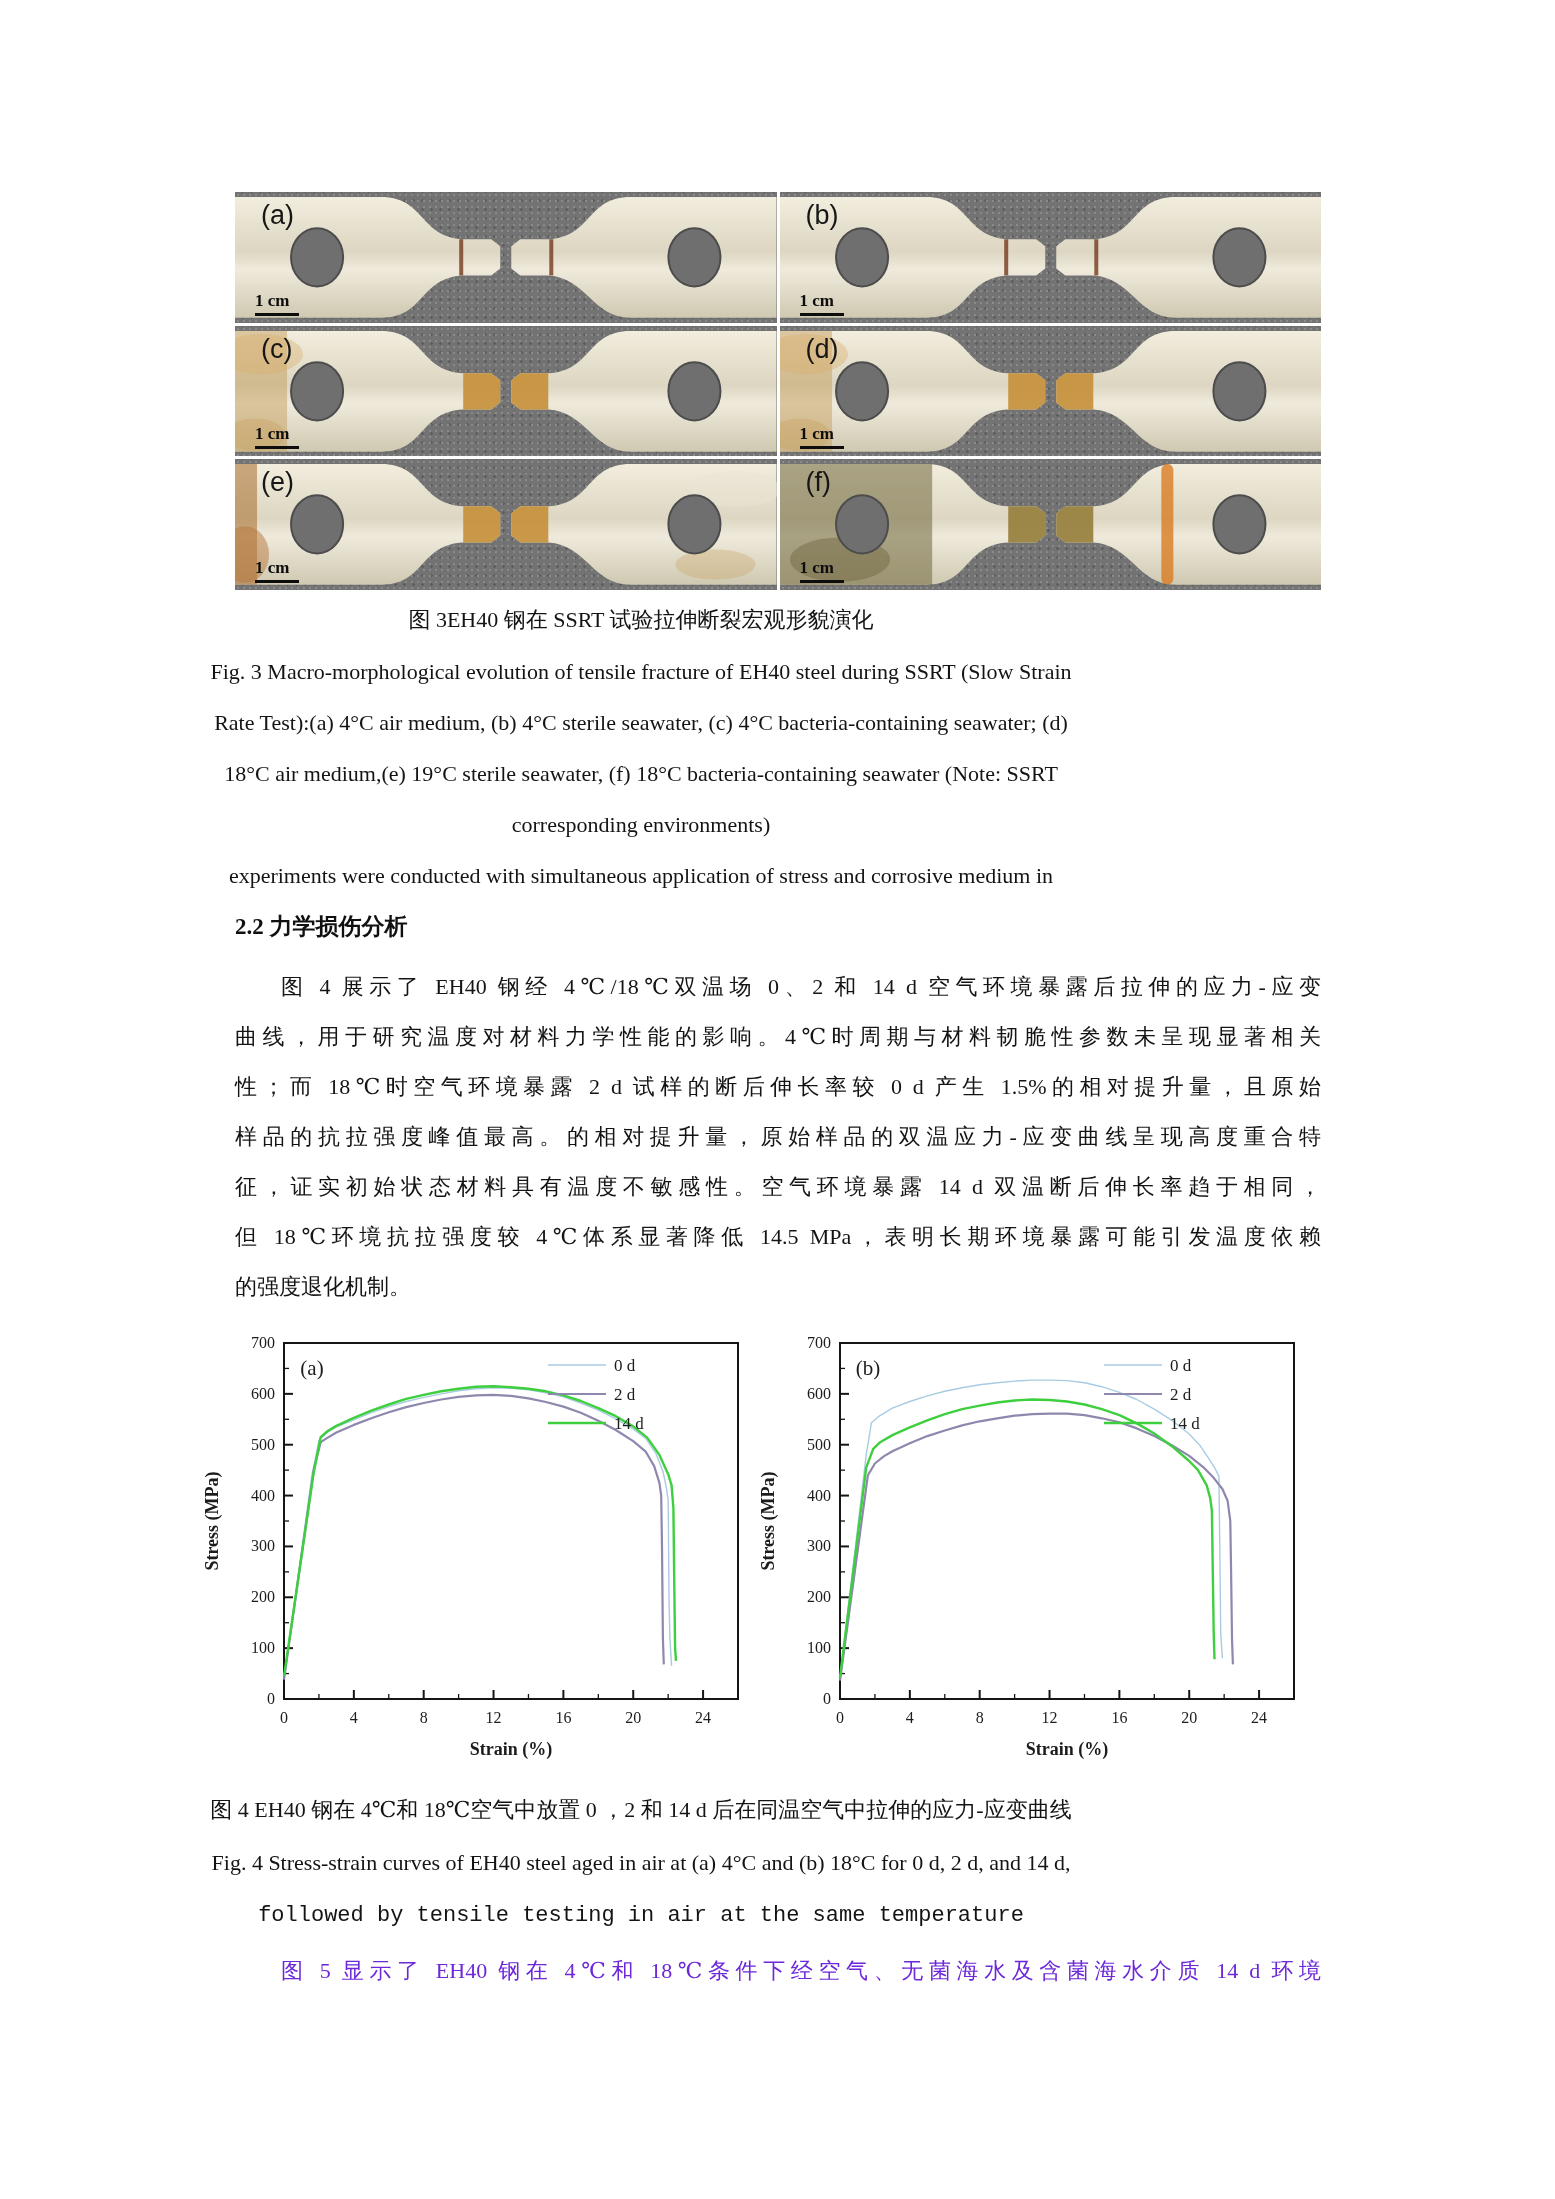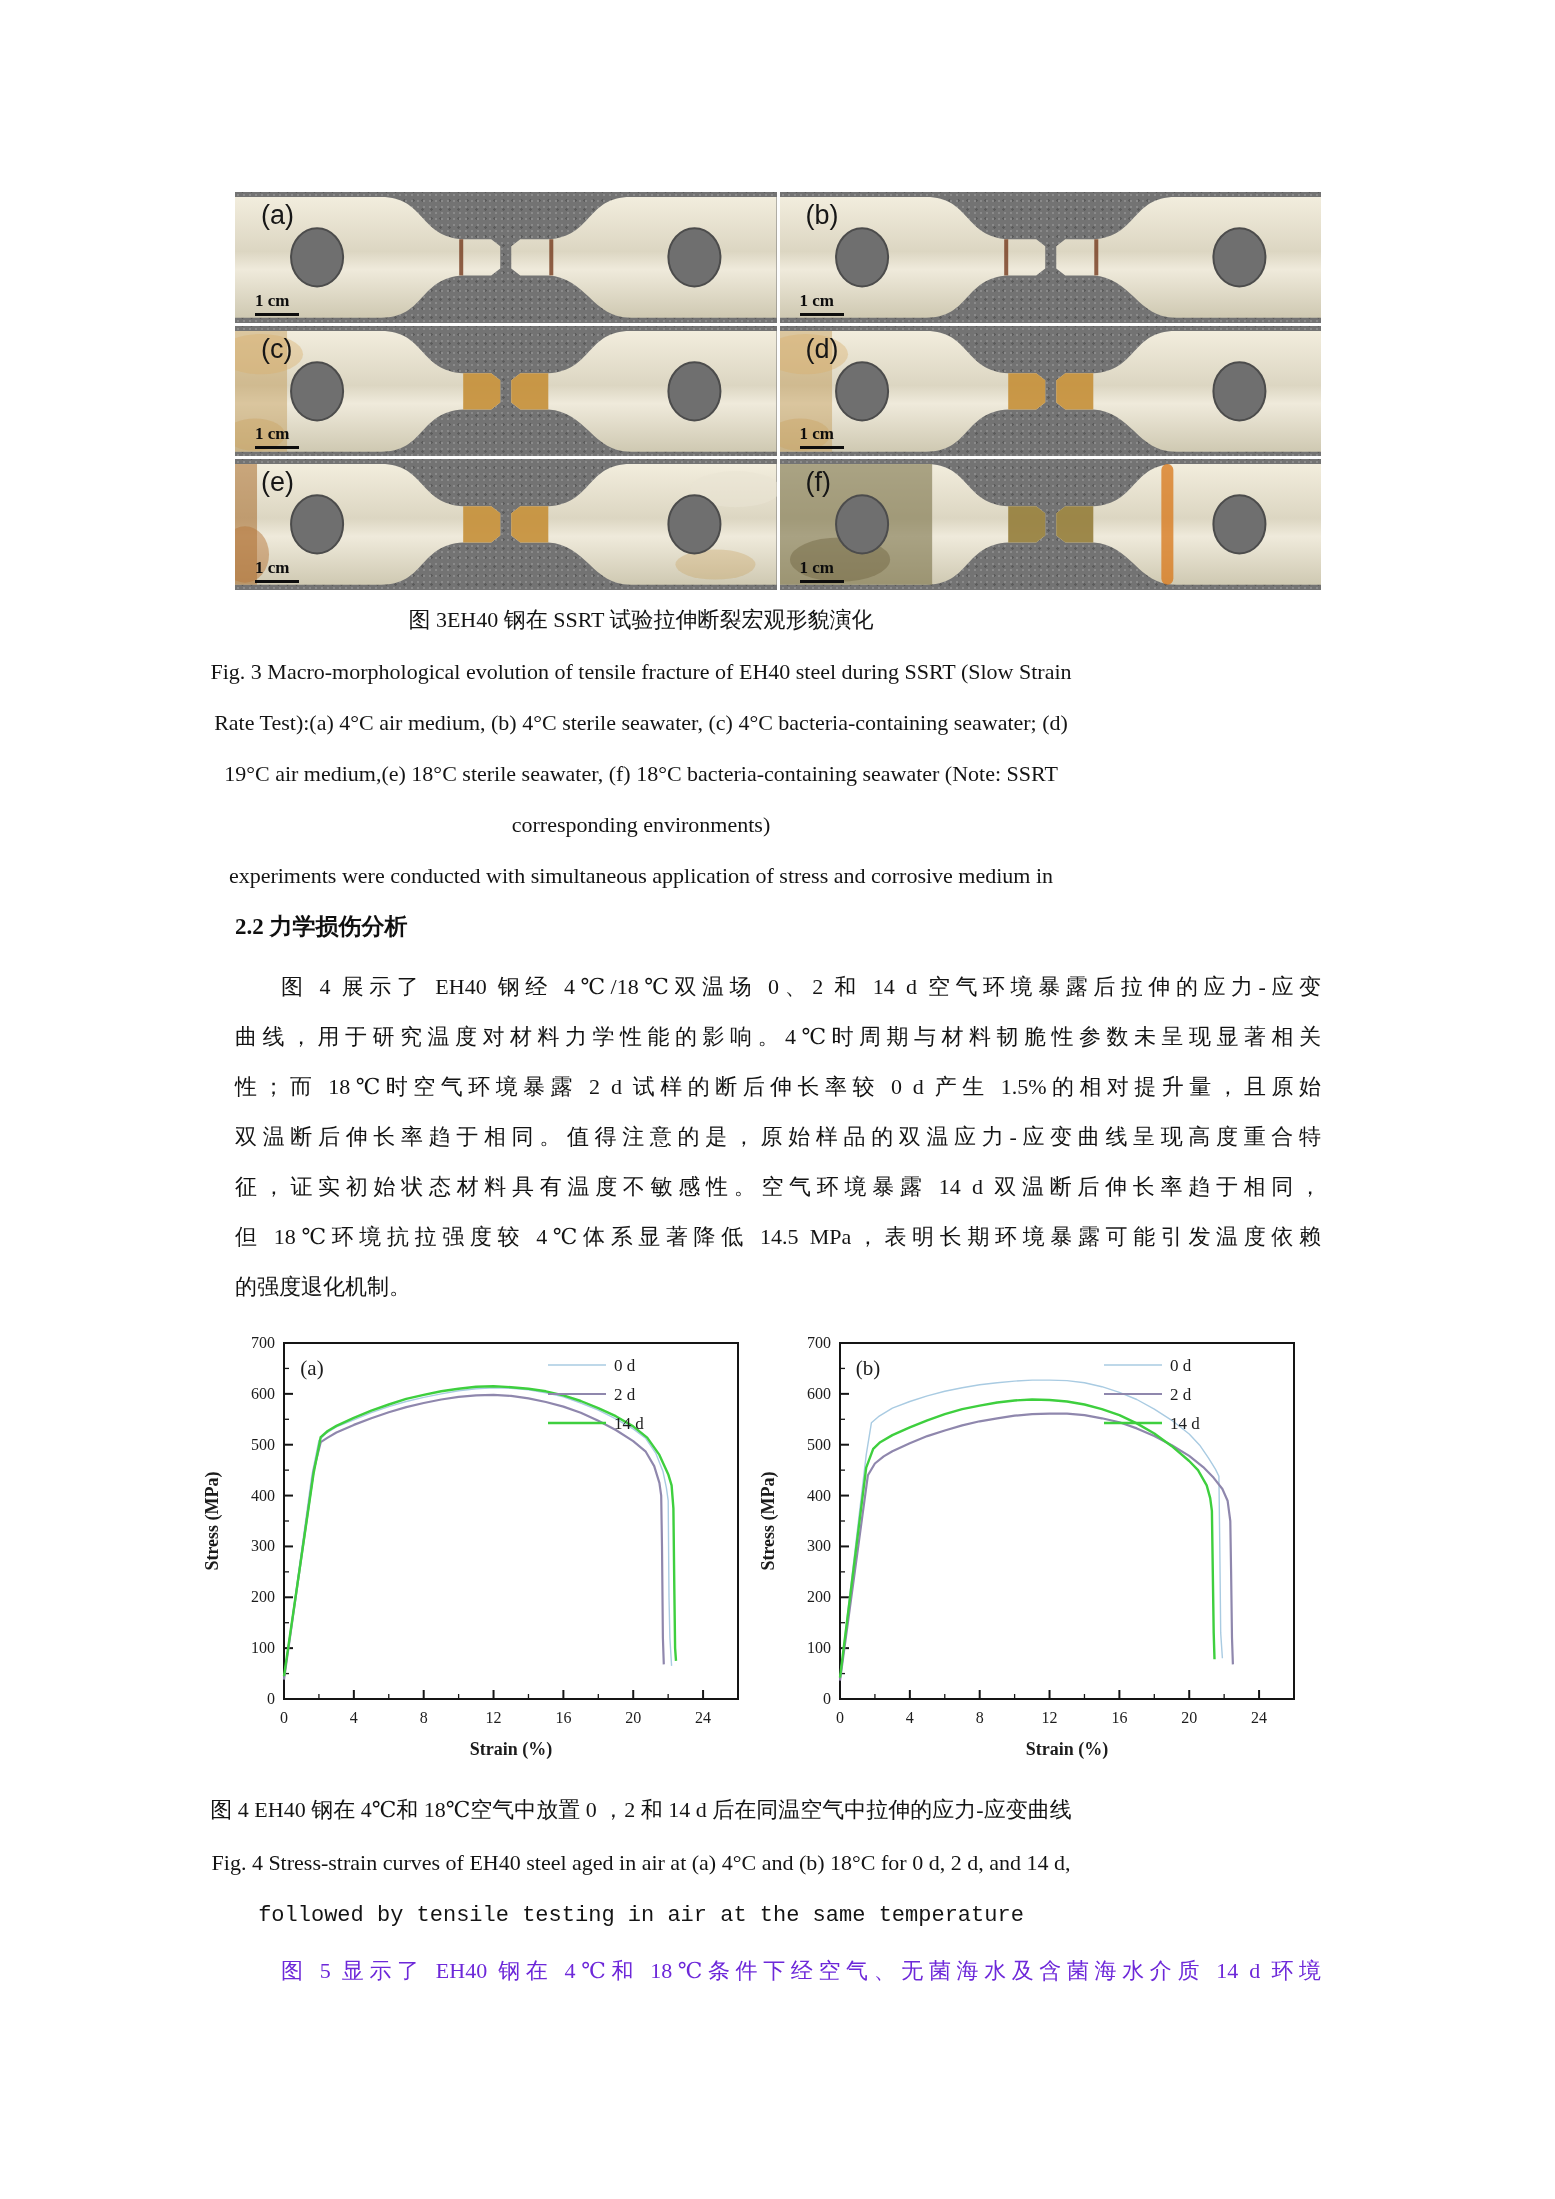--- a/index.html
+++ b/index.html
@@ -179,31 +179,31 @@
   </svg>
       <span class="panel-label">(f)</span>
       <span class="scalebar"><span>1 cm</span><span class="bar"></span></span>
     </div>
   </div>
 
   <div class="caption" id="fig3capzh">图 3EH40 钢在 SSRT 试验拉伸断裂宏观形貌演化</div>
   <div class="caption" id="fig3capen">
     <div class="cap-line">Fig. 3 Macro-morphological evolution of tensile fracture of EH40 steel during SSRT (Slow Strain</div>
     <div class="cap-line">Rate Test):(a) 4°C air medium, (b) 4°C sterile seawater, (c) 4°C bacteria-containing seawater; (d)</div>
-    <div class="cap-line">19°C air medium,(e) 18°C sterile seawater, (f) 18°C bacteria-containing seawater (Note: SSRT</div>
+    <div class="cap-line">18°C air medium,(e) 19°C sterile seawater, (f) 18°C bacteria-containing seawater (Note: SSRT</div>
     <div class="cap-line">corresponding environments)</div>
     <div class="cap-line">experiments were conducted with simultaneous application of stress and corrosive medium in</div>
   </div>
 
   <div id="sec-heading">2.2 力学损伤分析</div>
   <div id="para">
     <div class="para-line indent">图 4 展示了 EH40 钢经 4℃/18℃双温场 0、2 和 14 d 空气环境暴露后拉伸的应力-应变</div>
     <div class="para-line">曲线，用于研究温度对材料力学性能的影响。4℃时周期与材料韧脆性参数未呈现显著相关</div>
     <div class="para-line">性；而 18℃时空气环境暴露 2 d 试样的断后伸长率较 0 d 产生 1.5%的相对提升量，且原始</div>
-    <div class="para-line">双温断后伸长率趋于相同。值得注意的是，原始样品的双温应力-应变曲线呈现高度重合特</div>
+    <div class="para-line">样品的抗拉强度峰值最高。的相对提升量，原始样品的双温应力-应变曲线呈现高度重合特</div>
     <div class="para-line">征，证实初始状态材料具有温度不敏感性。空气环境暴露 14 d 双温断后伸长率趋于相同，</div>
     <div class="para-line">但 18℃环境抗拉强度较 4℃体系显著降低 14.5 MPa，表明长期环境暴露可能引发温度依赖</div>
     <div class="para-line para-end">的强度退化机制。</div>
   </div>
 
   <div class="chart" id="chartA">
       <svg width="552" height="436">
         <rect x="88" y="13" width="454" height="356" fill="none" stroke="#151515" stroke-width="2"></rect>
         <line x1="88" y1="369" x2="88" y2="360" stroke="#151515" stroke-width="2"></line>
         <line x1="122.92307692307692" y1="369" x2="122.92307692307692" y2="364" stroke="#151515" stroke-width="1.3"></line>

